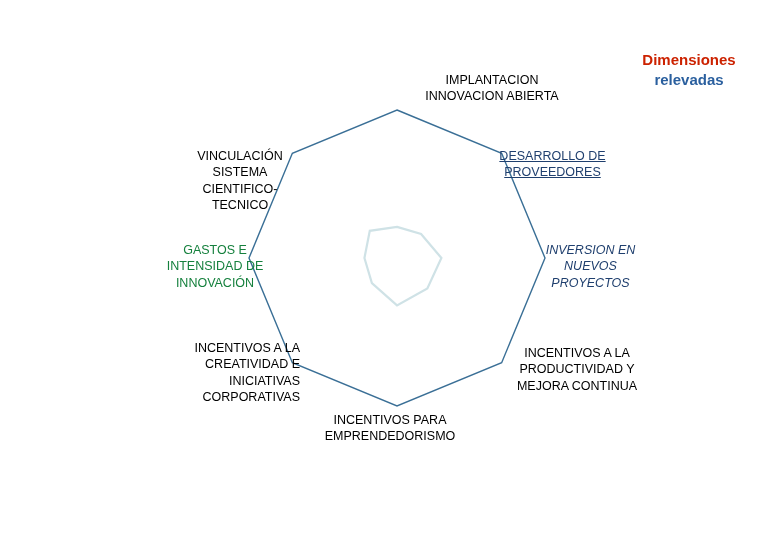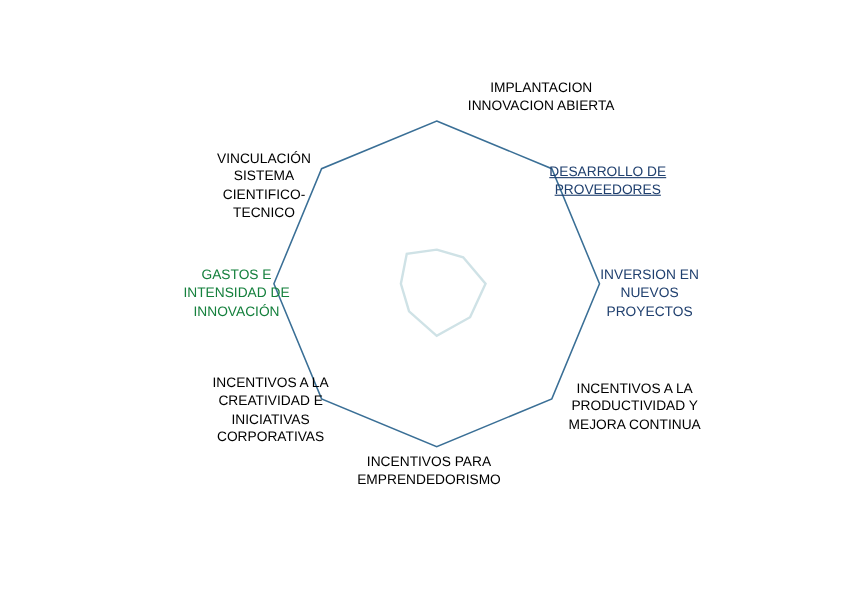--- a/index.html
+++ b/index.html
@@ -55,31 +55,35 @@
     color: #000000;
     text-align: center;
     white-space: normal;
   }
 </style>
 </head>
 <body>
 
 <div id="stage">
 
+  <div class="legend-title">
+    <div>Dimensiones</div>
+    <div class="l2">relevadas</div>
+  </div>
 
   <div id="chart-area">
     <svg class="radar" id="radar-svg" width="500" height="460" viewBox="0 0 500 460">
       <polygon id="outline-poly" fill="none" stroke="#3a6f96" stroke-width="1.4" points="247.00,80.00 351.65,123.35 395.00,228.00 351.65,332.65 247.00,376.00 142.35,332.65 99.00,228.00 142.35,123.35"></polygon>
       <polygon id="series-poly" fill="none" stroke="#cfe2e6" stroke-width="2.2" points="247.00,196.92 271.07,203.93 291.40,228.00 277.35,258.35 247.00,275.36 221.88,253.12 214.44,228.00 219.79,200.79"></polygon>
     </svg>
     <div id="labels-layer">
         <div class="axis-label" style="left: 257px; top: 42px; width: 170px; color: rgb(0, 0, 0);">IMPLANTACION INNOVACION ABIERTA</div>
-        <div class="axis-label" style="left: 25px; top: 106px; width: 130px; color: rgb(0, 0, 0);">VINCULACIÓN SISTEMA CIENTIFICO-TECNICO</div>
+        <div class="axis-label" style="left: 25px; top: 118px; width: 130px; color: rgb(0, 0, 0);">VINCULACIÓN SISTEMA CIENTIFICO-TECNICO</div>
         <div class="axis-label" style="left: 335px; top: 118px; width: 135px; color: rgb(31, 63, 110); text-decoration: underline;">DESARROLLO DE PROVEEDORES</div>
         <div class="axis-label" style="left: -5px; top: 212px; width: 140px; color: #15803d;">GASTOS E INTENSIDAD DE INNOVACIÓN</div>
-        <div class="axis-label" style="left: 378px; top: 212px; width: 125px; color: rgb(31, 63, 110);">INVERSION EN NUEVOS PROYECTOS</div>
-        <div class="axis-label" style="left: 21px; top: 310px; width: 150px; color: rgb(0, 0, 0);">INCENTIVOS A LA CREATIVIDAD E INICIATIVAS CORPORATIVAS</div>
+        <div class="axis-label" style="left: 378px; top: 212px; width: 125px; color: rgb(31, 63, 110); font-style: italic;">INVERSION EN NUEVOS PROYECTOS</div>
+        <div class="axis-label" style="left: 0; top: 310px; width: 150px; color: rgb(0, 0, 0); text-align: right;">INCENTIVOS A LA CREATIVIDAD E INICIATIVAS CORPORATIVAS</div>
         <div class="axis-label" style="left: 352px; top: 315px; width: 150px; color: rgb(0, 0, 0);">INCENTIVOS A LA PRODUCTIVIDAD Y MEJORA CONTINUA</div>
         <div class="axis-label" style="left: 160px; top: 382px; width: 160px; color: rgb(0, 0, 0);">INCENTIVOS PARA EMPRENDEDORISMO</div>
       </div>
   </div>
 
 </div>
 
 </body></html>

